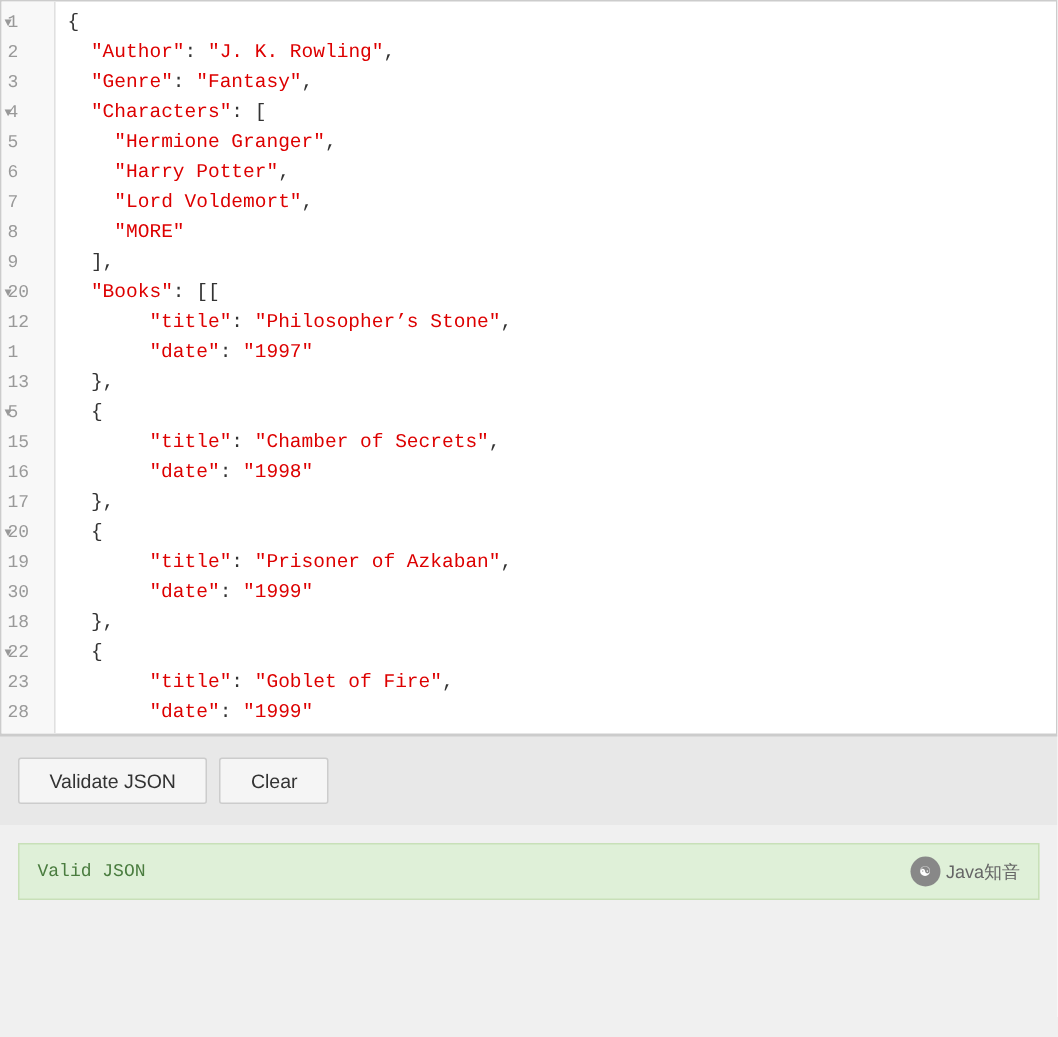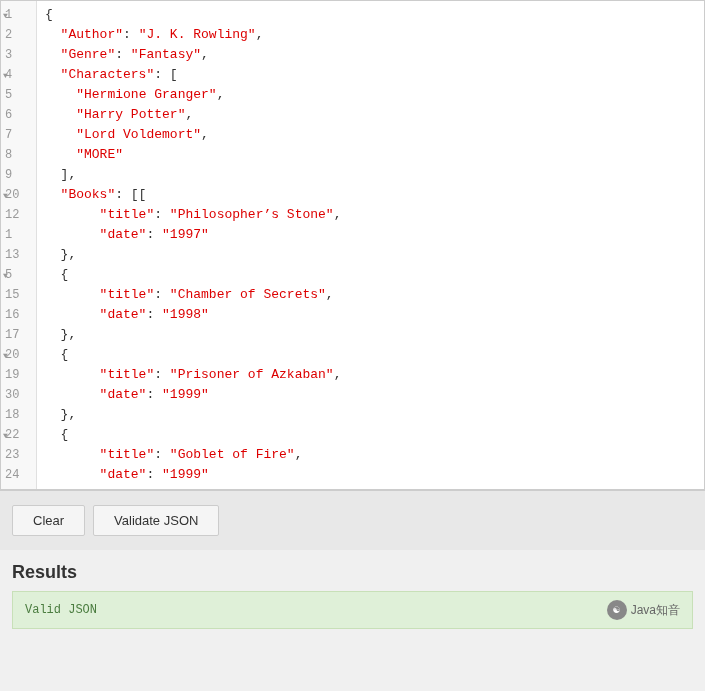--- a/index.html
+++ b/index.html
@@ -211,21 +211,21 @@
           <span>18</span>
         </div>
         <div class="line-number-item">
           <span class="fold-triangle">▼</span>
           <span>22</span>
         </div>
         <div class="line-number-item">
           <span>23</span>
         </div>
         <div class="line-number-item">
-          <span>24</span>
+          <span>28</span>
         </div>
       </div>
     <div class="code-content" id="code-lines-col">
         <div class="code-line"><span class="punct">{</span></div>
         <div class="code-line">  <span class="key">"Author"</span><span class="punct">: </span><span class="string-val">"J. K. Rowling"</span><span class="punct">,</span></div>
         <div class="code-line">  <span class="key">"Genre"</span><span class="punct">: </span><span class="string-val">"Fantasy"</span><span class="punct">,</span></div>
         <div class="code-line">  <span class="key">"Characters"</span><span class="punct">: [</span></div>
         <div class="code-line">    <span class="string-val">"Hermione Granger"</span><span class="punct">,</span></div>
         <div class="code-line">    <span class="string-val">"Harry Potter"</span><span class="punct">,</span></div>
         <div class="code-line">    <span class="string-val">"Lord Voldemort"</span><span class="punct">,</span></div>
@@ -244,26 +244,25 @@
         <div class="code-line">       <span class="key">"date"</span><span class="punct">: </span><span class="string-val">"1999"</span></div>
         <div class="code-line">  <span class="punct">},</span></div>
         <div class="code-line">  <span class="punct">{</span></div>
         <div class="code-line">       <span class="key">"title"</span><span class="punct">: </span><span class="string-val">"Goblet of Fire"</span><span class="punct">,</span></div>
         <div class="code-line">       <span class="key">"date"</span><span class="punct">: </span><span class="string-val">"1999"</span></div>
       </div>
   </div>
 </div>
 
 <div class="toolbar">
+  <button class="btn">Validate JSON</button>
   <button class="btn">Clear</button>
-  <button class="btn">Validate JSON</button>
 </div>
 
 <div class="results-section">
-  <div class="results-title">Results</div>
   <div class="results-box">
     <span class="valid-text">Valid JSON</span>
     <div class="watermark">
       <span class="watermark-icon">☯</span>
       <span>Java知音</span>
     </div>
   </div>
 </div>
 
 </body></html>

